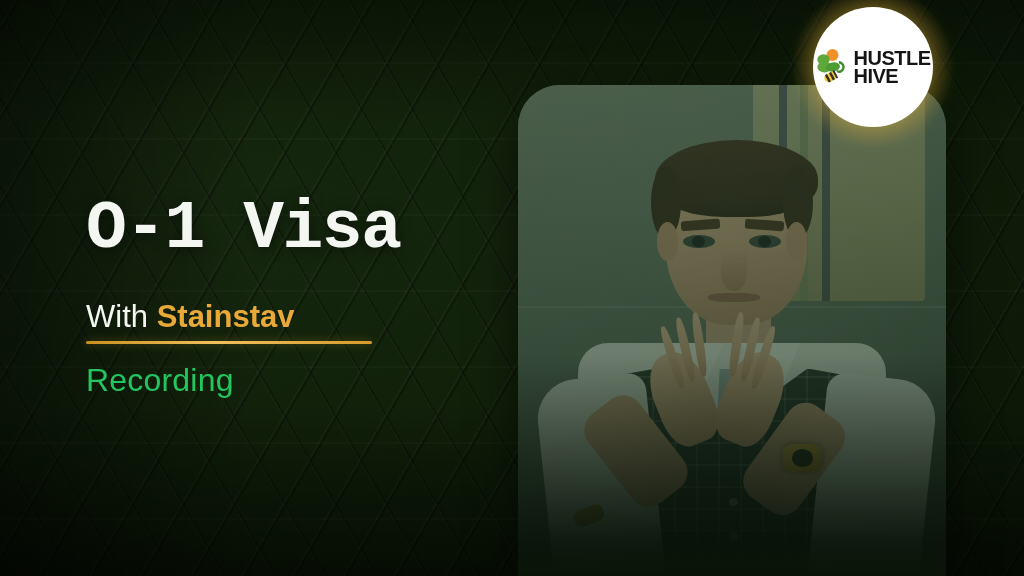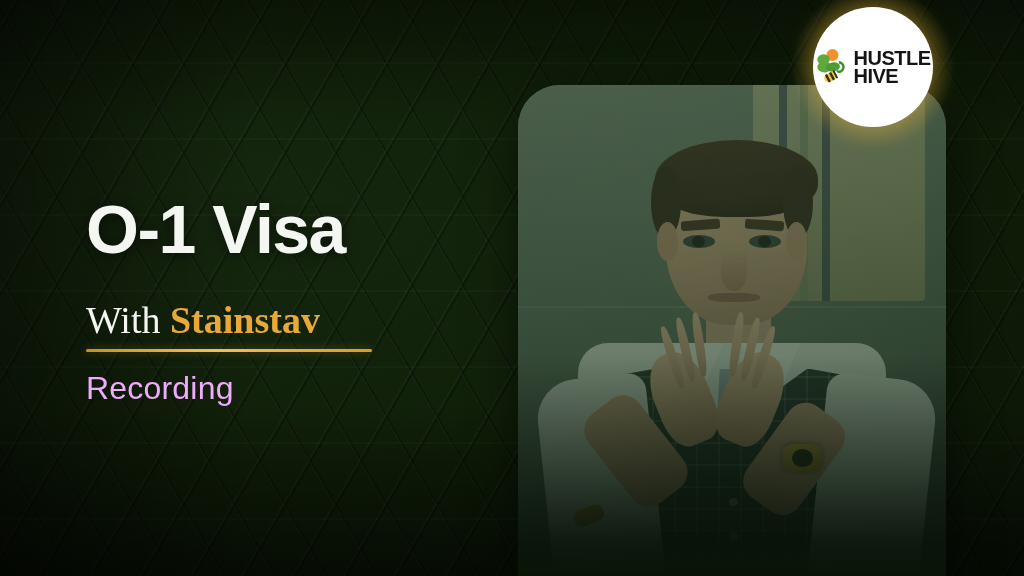--- a/index.html
+++ b/index.html
@@ -54,48 +54,48 @@
   .copy{
     position:absolute; left:86px; top:196px; width:430px; z-index:6;
   }
   .title{
     color:#f4f6f2;
     font-size:68px;
     line-height:.98;
     font-weight:700;
     letter-spacing:-1.5px;
     text-shadow:0 2px 14px rgba(0,0,0,.55);
+    font-family:Liberation Mono, monospace;
   }
   .title .line{ display:block; }
 
   .presenter{
     margin-top:36px;
-    font-size:38px;
+    font-size:31px;
     line-height:1.15;
     font-weight:400;
     color:#f4f6f2;
     white-space:nowrap;
-    font-family:Liberation Serif, serif;
   }
   .presenter .name{
     font-weight:700;
     color:#e9a938;
   }
   .rule{
     margin-top:7px;
     width:286px;
     height:3px;
     border-radius:2px;
     background:linear-gradient(90deg,#c8901f 0%,#f0c05c 45%,#d79c2c 100%);
     box-shadow:0 0 8px rgba(233,169,56,.35);
   }
   .recording{
     margin-top:18px;
     font-size:32px;
-    color:#f0abfc;
+    color:#22c55e;
     font-weight:400;
     letter-spacing:.2px;
   }
 
   
   .photo{
     position:absolute;
     left:518px; top:85px;
     width:428px; height:491px;
     border-radius:42px 42px 0 0;

